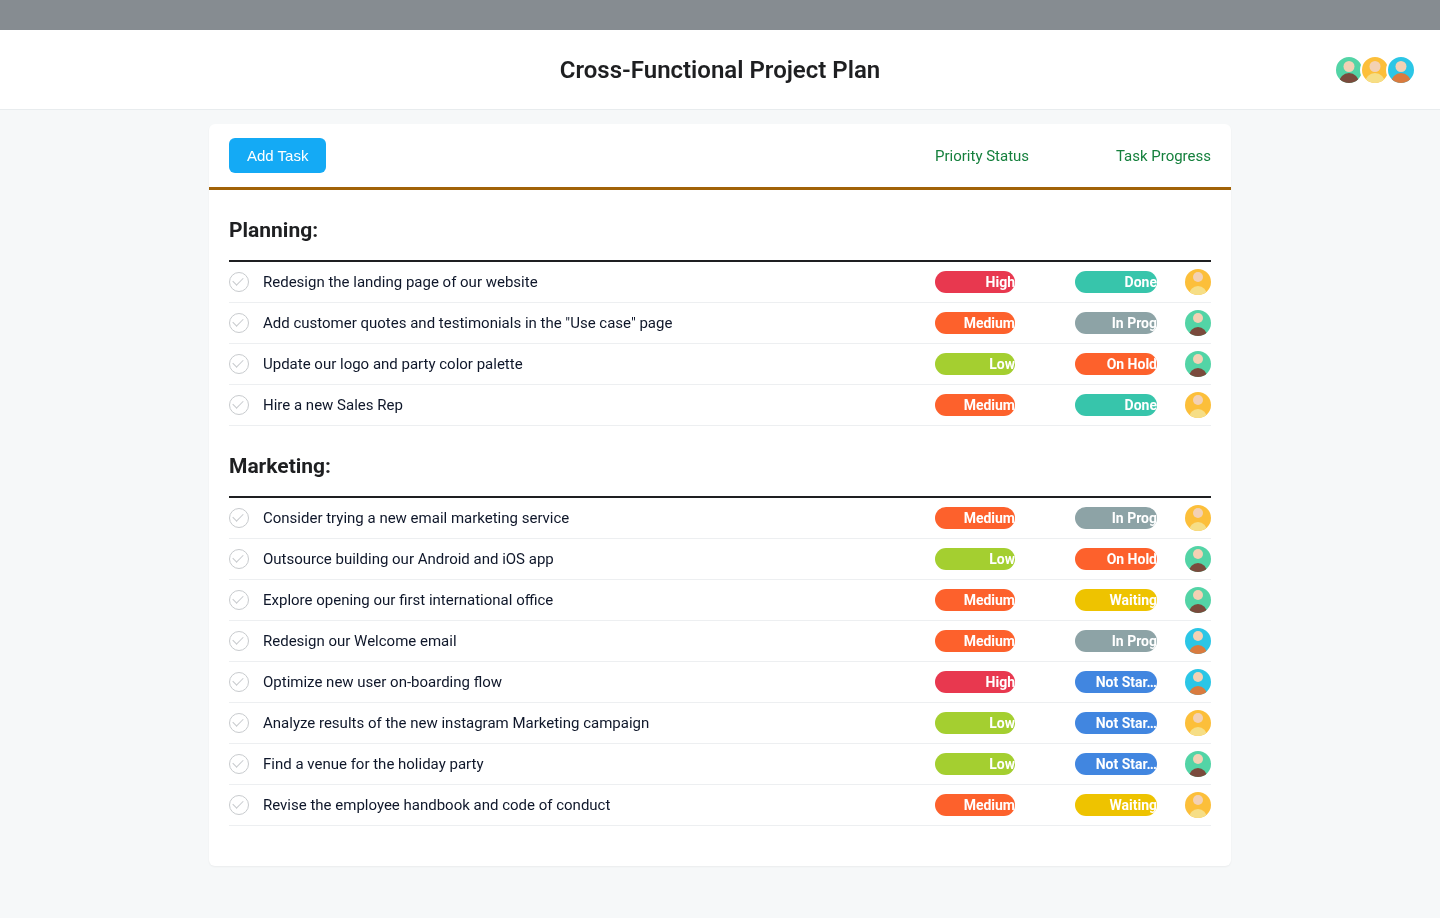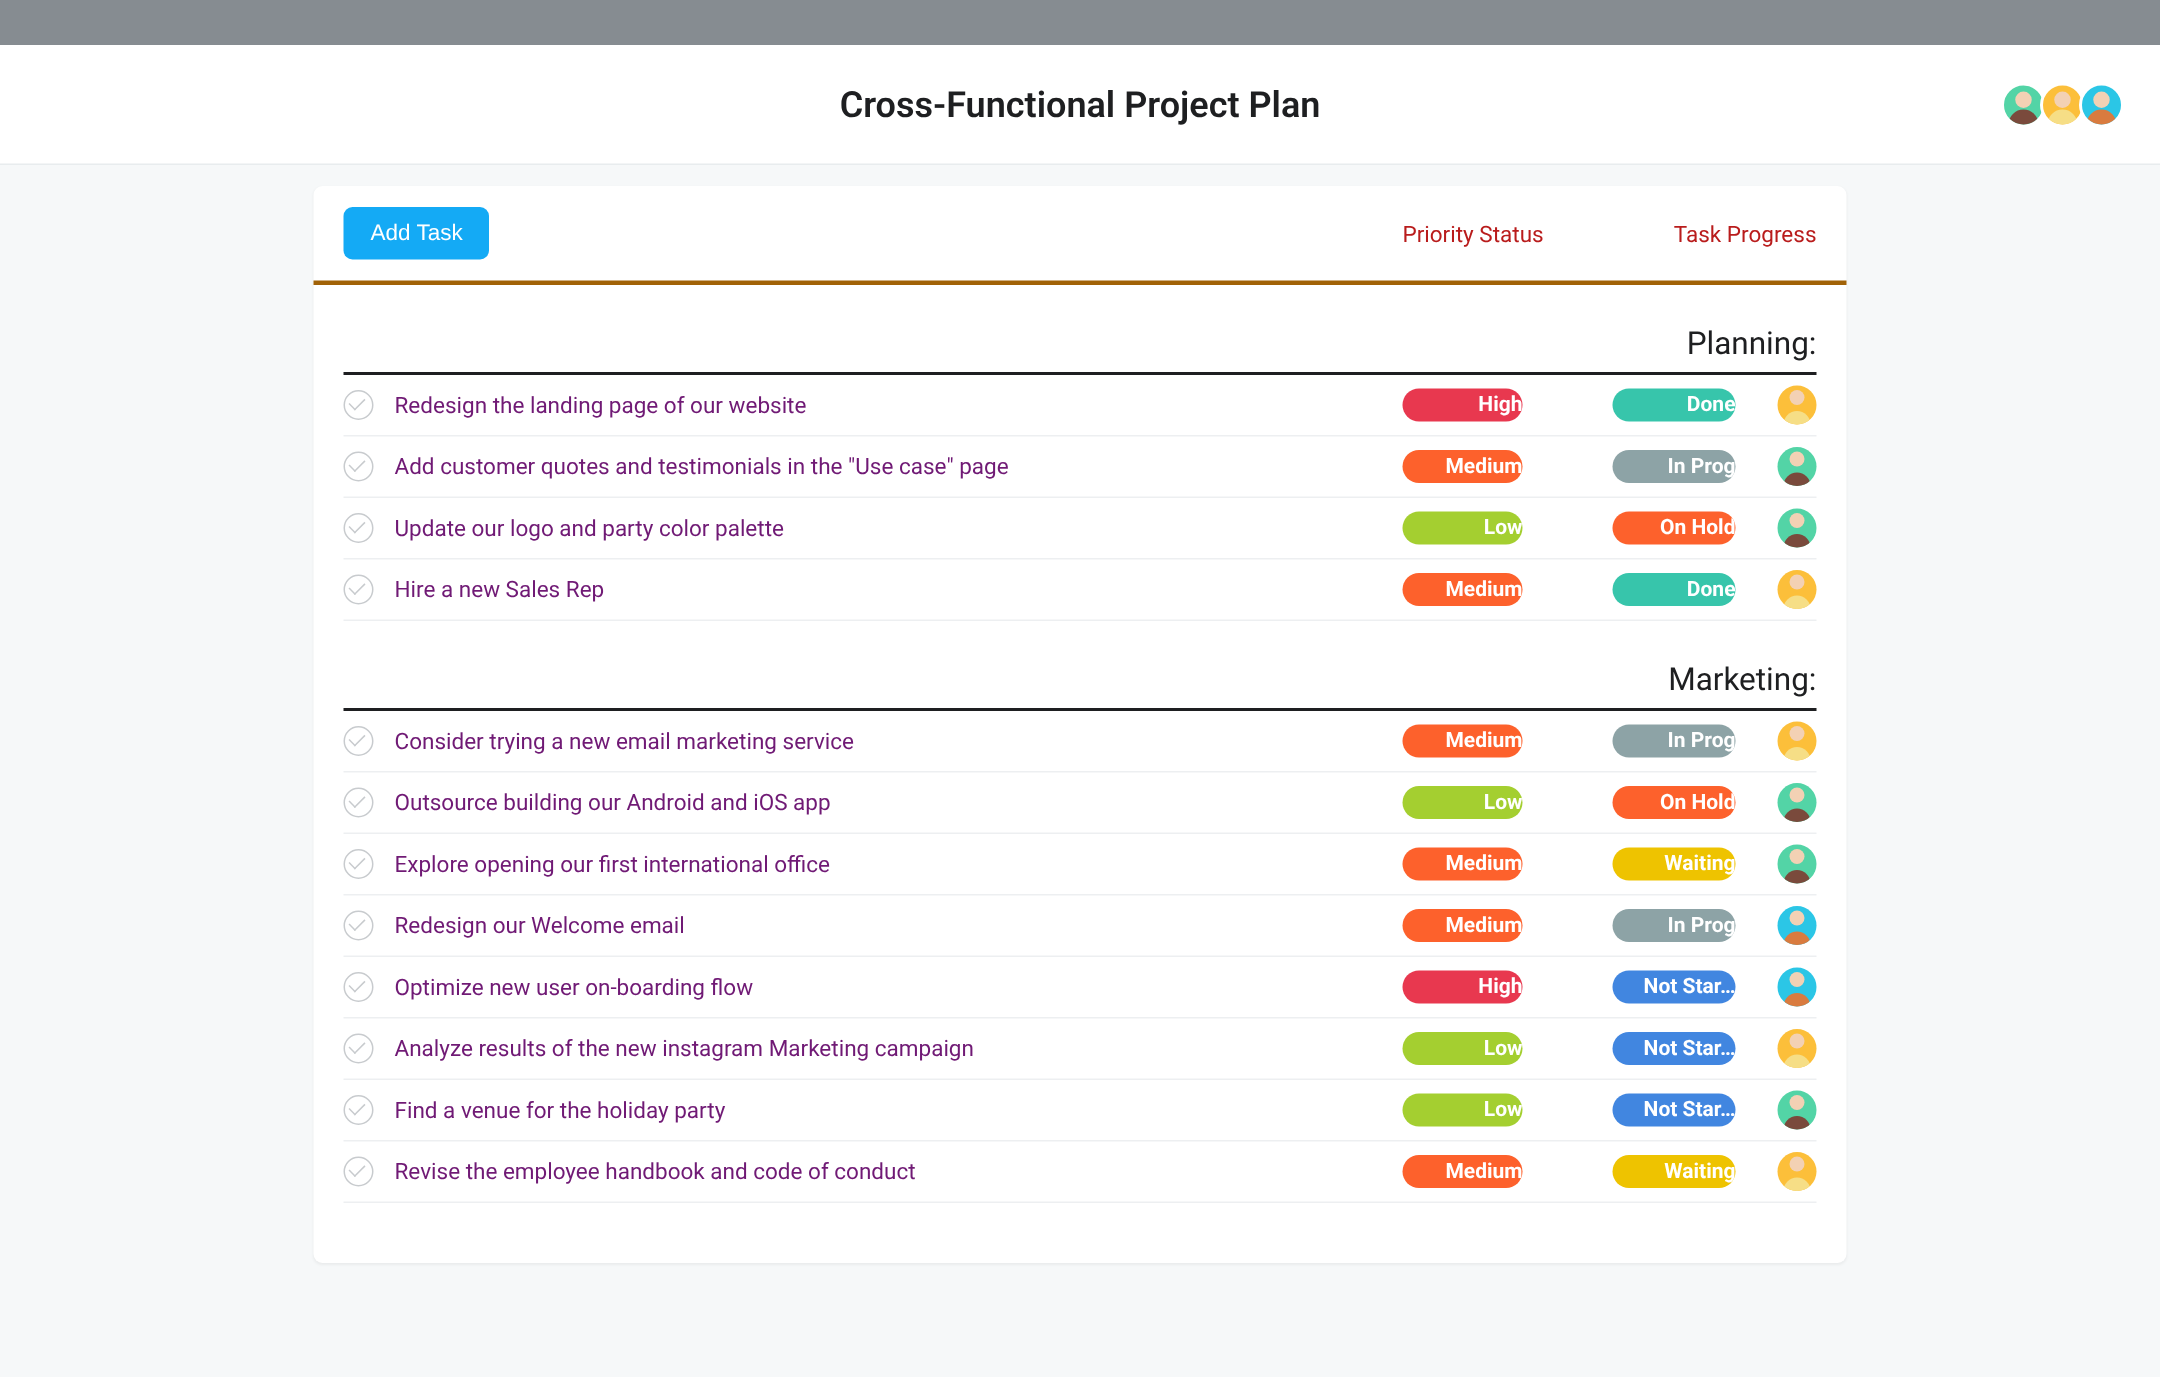--- a/index.html
+++ b/index.html
@@ -84,37 +84,36 @@
   border: none;
   border-radius: 6px;
   padding: 9px 18px;
   font-size: 15px;
   font-weight: 500;
   cursor: pointer;
 }
 .col-headers {
   margin-left: auto;
   display: flex;
-  color: #b91c1c;
+  color: #15803d;
   font-size: 15px;
 }
 .col-head-priority { width: 140px; text-align: left; }
 .col-head-progress { width: 136px; text-align: right; }
 
 .section {
   padding: 0 20px;
 }
 .section-title {
   font-size: 21px;
-  font-weight: 400;
+  font-weight: 700;
   color: #1e1f21;
   margin-top: 28px;
-  padding-bottom: 6px;
+  padding-bottom: 18px;
   border-bottom: 2px solid #1e1f21;
-  text-align: right;
 }
 .task-row {
   display: flex;
   align-items: center;
   height: 41px;
   border-bottom: 1px solid #edeff1;
 }
 .check-circle {
   width: 20px;
   height: 20px;
@@ -129,21 +128,21 @@
   position: absolute;
   left: 5px; top: 2px;
   width: 5px; height: 9px;
   border: solid #c8cbce;
   border-width: 0 1.5px 1.5px 0;
   transform: rotate(45deg);
 }
 .task-title {
   flex: 1;
   font-size: 15px;
-  color: #701a75;
+  color: #0f172a;
 }
 .pill {
   color: #fff;
   font-size: 14px;
   font-weight: 700;
   padding: 3px 0;
   border-radius: 12px;
   text-align: right;
   white-space: nowrap;
   overflow: hidden;

